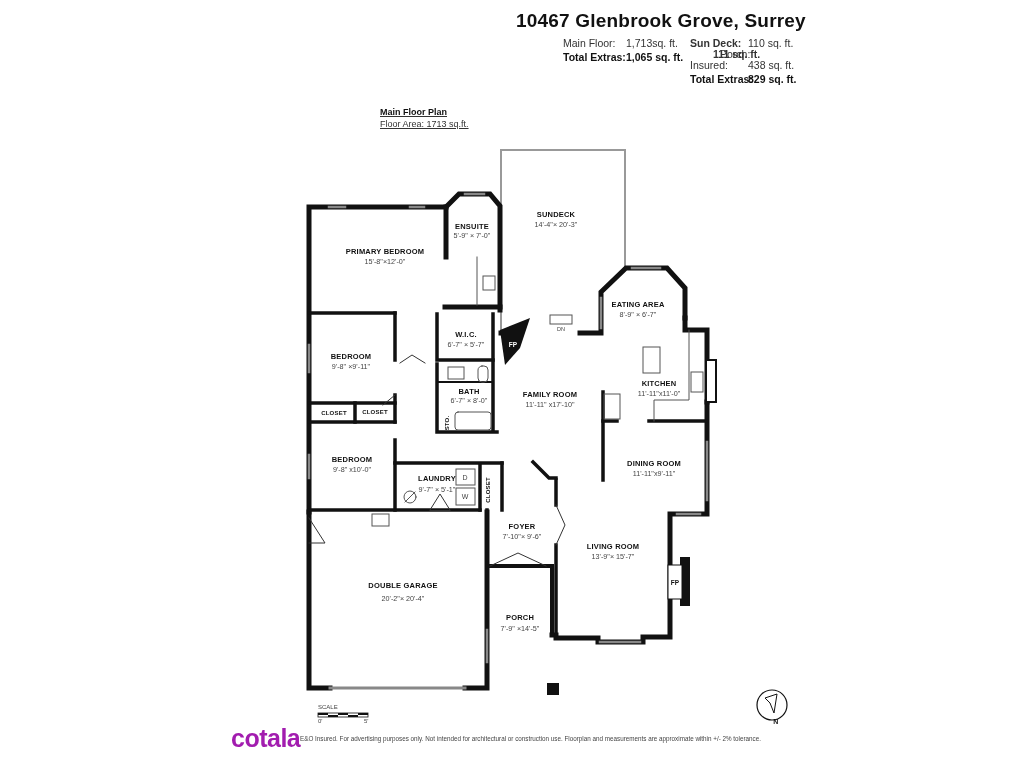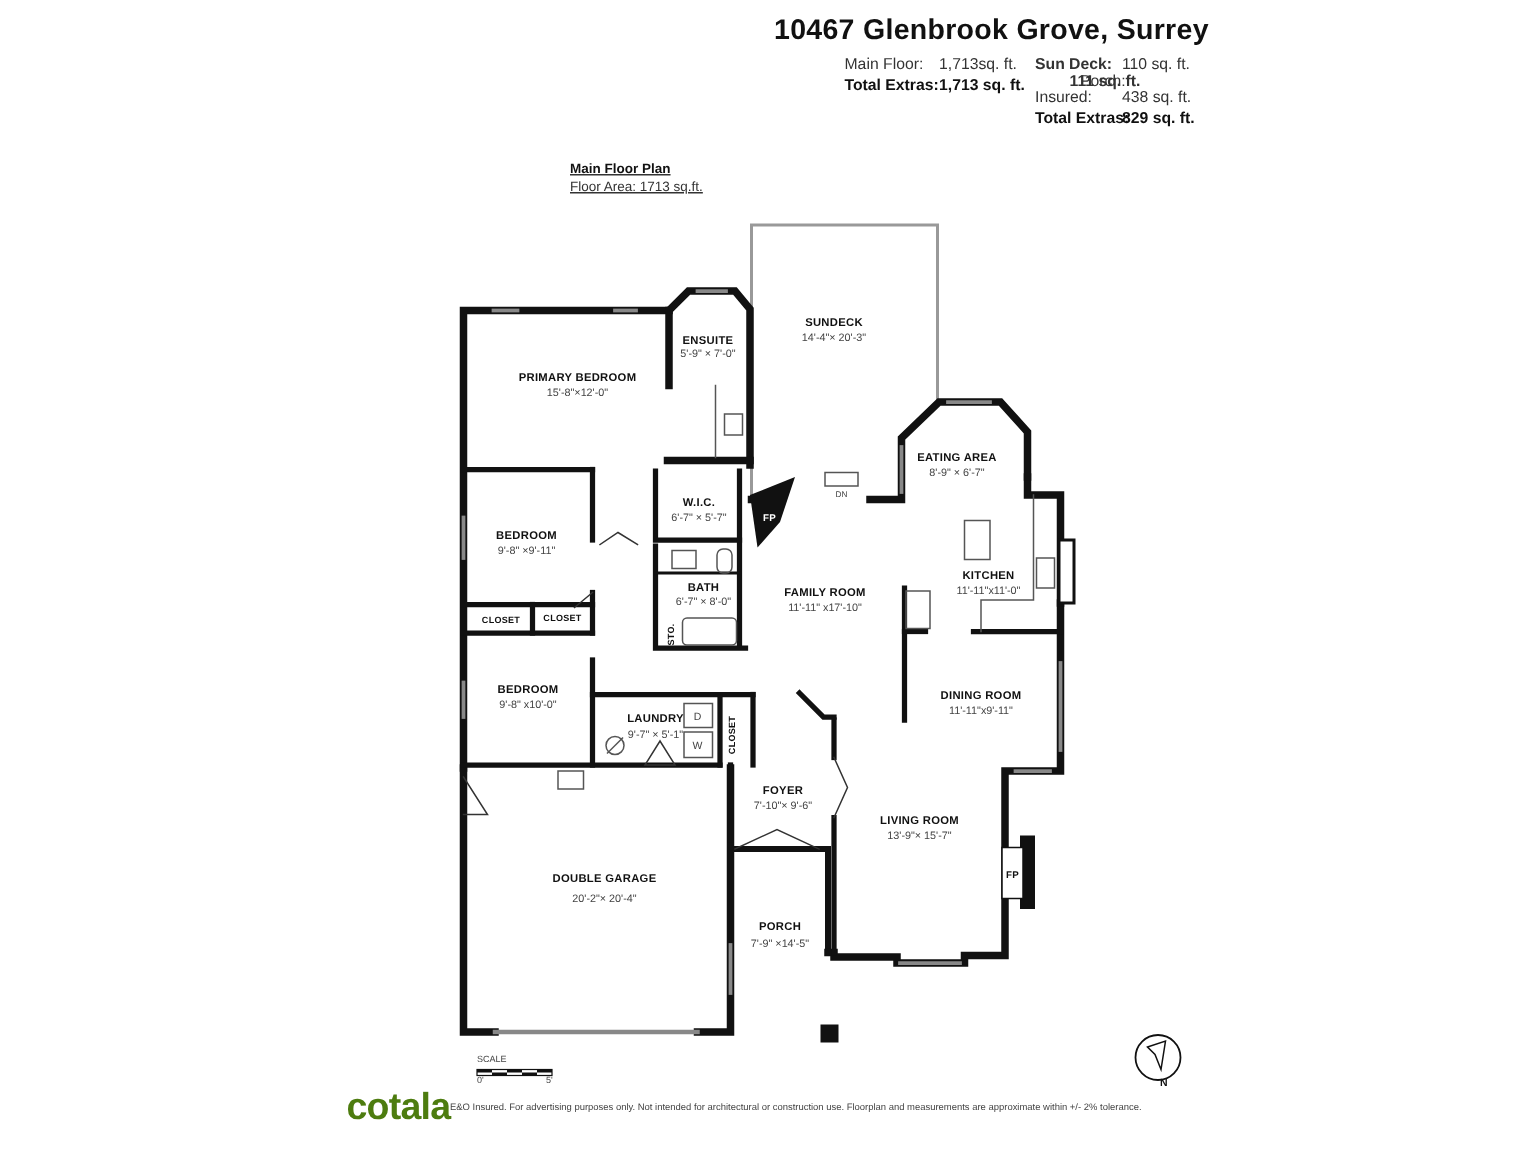--- a/index.html
+++ b/index.html
@@ -5,33 +5,33 @@
   html, body { margin:0; padding:0; background:#ffffff; }
   body { width:1024px; height:768px; position:relative; overflow:hidden; font-family:"Liberation Sans", sans-serif; color:#111; }
   .hdr-title { position:absolute; left:516px; top:10px; font-size:19px; font-weight:bold; letter-spacing:0.2px; white-space:nowrap; }
   .stat { position:absolute; font-size:10.5px; color:#333; white-space:nowrap; }
   .stat.b { font-weight:bold; color:#111; }
   .plan-label { position:absolute; left:380px; top:106px; font-size:9px; line-height:12px; color:#333;text-decoration:underline; }
   .plan-label .t { font-weight:bold; color:#111; }
   svg.plan { position:absolute; left:0; top:0; }
   .room-name { font-family:"Liberation Sans", sans-serif; font-size:7.5px; font-weight:bold; fill:#111; text-anchor:middle; letter-spacing:0.2px; }
   .room-dim { font-family:"Liberation Sans", sans-serif; font-size:7.2px; fill:#444; text-anchor:middle; }
-  .logo { position:absolute; left:231px; top:724px; font-size:25px; font-weight:bold; letter-spacing:-0.5px; color:#4d7c0f; }
+  .logo { position:absolute; left:231px; top:724px; font-size:25px; font-weight:bold; letter-spacing:-0.5px; color:#a21caf; }
   .disclaimer { position:absolute; left:300px; top:735px; font-size:6.3px; color:#444; white-space:nowrap; }
   .scale-lbl { position:absolute; font-size:6px; color:#444; }
 </style>
 </head>
 <body>
 
 <div class="hdr-title">10467 Glenbrook Grove, Surrey</div>
 
 <div class="stat" style="left:563px;top:37px;">Main Floor:</div>
 <div class="stat" style="left:626px;top:37px;">1,713sq. ft.</div>
 <div class="stat b" style="left:563px;top:51px;">Total Extras:</div>
-<div class="stat b" style="left:626px;top:51px;">1,713 sq. ft.</div>
+<div class="stat b" style="left:626px;top:51px;">1,065 sq. ft.</div>
 
 <div class="stat" style="left:690px;top:37px;font-weight:bold;">Sun Deck:</div>
 <div class="stat" style="left:748px;top:37px;">110 sq. ft.</div>
 <div class="stat" style="left:720px;top:48px;">Porch:</div>
 <div class="stat" style="left:713px;top:48px;font-weight:bold;">111 sq. ft.</div>
 <div class="stat" style="left:690px;top:59px;">Insured:</div>
 <div class="stat" style="left:748px;top:59px;">438 sq. ft.</div>
 <div class="stat b" style="left:690px;top:73px;">Total Extras:</div>
 <div class="stat b" style="left:748px;top:73px;">829 sq. ft.</div>
 

